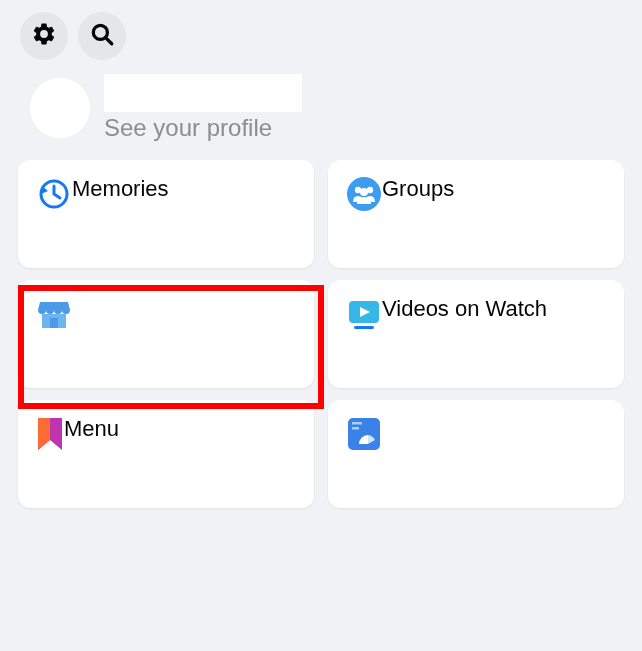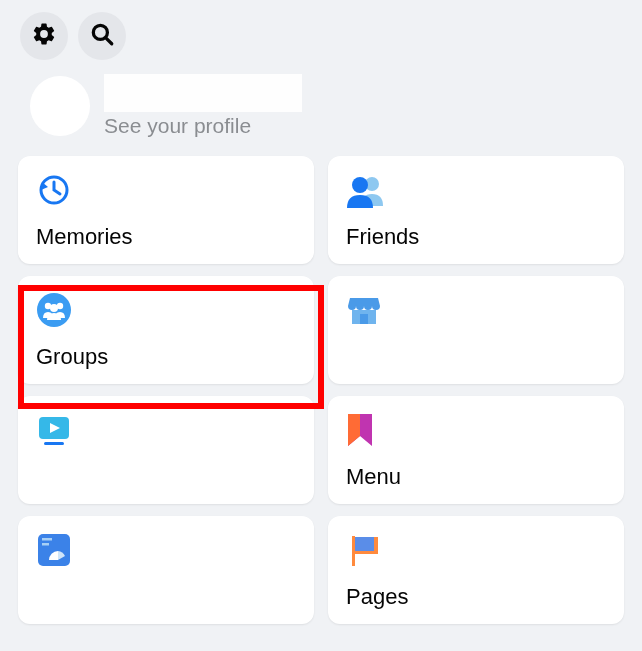--- a/index.html
+++ b/index.html
@@ -50,37 +50,36 @@
       border-radius: 50%;
       background: #fff;
     }
     .profile-name-block {
       background: #fefefe;
       width: 198px;
       height: 38px;
       margin-bottom: 2px;
     }
     .profile-sub {
-      font-size: 21px;
+      font-size: 24px;
       color: #8a8d91;
       margin-top: 2px;
     }
     .grid {
       display: grid;
       grid-template-columns: 1fr 1fr;
       gap: 12px 14px;
       padding: 0 18px;
     }
     .tile {
       background: #fff;
       border-radius: 12px;
       padding: 16px 18px 14px 18px;
       box-shadow: 0 1px 2px rgba(0,0,0,0.08);
       display: flex;
-      flex-direction: column;
       justify-content: flex-start;
       cursor: pointer;
       min-height: 108px;
       position: relative;
     }
     .tile-icon {
       margin-bottom: 16px;
       height: 36px;
       display: flex;
       align-items: center;
@@ -138,31 +137,20 @@
     <div class="tile-icon">
       <svg width="36" height="36" viewBox="0 0 36 36">
           <circle cx="18" cy="18" r="13" fill="none" stroke="#1877f2" stroke-width="3"></circle>
           <path d="M18 10 L18 18 L24 22" stroke="#1877f2" stroke-width="3" fill="none" stroke-linecap="round"></path>
           <path d="M6 10 L5 18 L12 15 Z" fill="#1877f2"></path>
         </svg>
     </div>
     <div class="tile-label">Memories</div>
   </div>
 
-  <div class="tile">
-    <div class="tile-icon">
-      <svg width="40" height="36" viewBox="0 0 40 36">
-          <circle cx="26" cy="12" r="7" fill="#8ec8f0"></circle>
-          <path d="M15 34 Q15 22 26 22 Q37 22 37 34 Z" fill="#8ec8f0"></path>
-          <circle cx="14" cy="13" r="8" fill="#1877f2"></circle>
-          <path d="M1 36 Q1 23 14 23 Q27 23 27 36 Z" fill="#1877f2"></path>
-        </svg>
-    </div>
-    <div class="tile-label">Friends</div>
-  </div>
 
   <div class="tile">
     <div class="tile-icon">
       <svg width="36" height="36" viewBox="0 0 36 36">
           <circle cx="18" cy="18" r="17" fill="#3b9cf2"></circle>
           <circle cx="12" cy="14" r="3.2" fill="#fff"></circle>
           <circle cx="24" cy="14" r="3.2" fill="#fff"></circle>
           <circle cx="18" cy="16" r="4" fill="#fff"></circle>
           <path d="M7 26 Q7 20 12 20 Q15 20 16 22 L16 26 Z" fill="#fff"></path>
           <path d="M29 26 Q29 20 24 20 Q21 20 20 22 L20 26 Z" fill="#fff"></path>
@@ -183,20 +171,21 @@
   </div>
 
   <div class="tile">
     <div class="tile-icon">
       <svg width="36" height="36" viewBox="0 0 36 36">
           <rect x="3" y="5" width="30" height="22" rx="4" fill="#35b8e8"></rect>
           <path d="M14 11 L24 16 L14 21 Z" fill="#fff"></path>
           <rect x="8" y="30" width="20" height="3" rx="1.5" fill="#1877f2"></rect>
         </svg>
     </div>
+    <div class="tile-label">Videos on Watch</div>
   </div>
 
   <div class="tile">
     <div class="tile-icon">
       <svg width="28" height="36" viewBox="0 0 28 36">
           <path d="M2 2 L26 2 L26 34 L14 24 L2 34 Z" fill="#c034b0"></path>
           <path d="M2 2 L14 2 L14 24 L2 34 Z" fill="#ff6b35"></path>
         </svg>
     </div>
     <div class="tile-label">Menu</div>
@@ -207,26 +196,16 @@
       <svg width="36" height="36" viewBox="0 0 36 36">
           <rect x="2" y="2" width="32" height="32" rx="5" fill="#3b82e8"></rect>
           <rect x="6" y="6" width="10" height="2.5" fill="#a8d0f5"></rect>
           <rect x="6" y="11" width="7" height="2.5" fill="#a8d0f5"></rect>
           <path d="M13 28 A9 9 0 0 1 22 19 L22 28 Z" fill="#fff"></path>
           <path d="M22 19 A9 9 0 0 1 29 24 L22 28 Z" fill="#d0e5f9"></path>
         </svg>
     </div>
   </div>
 
-  <div class="tile">
-    <div class="tile-icon">
-      <svg width="36" height="36" viewBox="0 0 36 36">
-          <rect x="6" y="4" width="3" height="30" fill="#ff8a3d"></rect>
-          <path d="M9 5 L32 5 L32 22 L9 22 Z" fill="#ff8a3d"></path>
-          <path d="M9 5 L28 5 L28 19 L9 19 Z" fill="#5a8de8"></path>
-        </svg>
-    </div>
-    <div class="tile-label">Pages</div>
-  </div>
 
 </div>
 
 <div class="highlight"></div>
 
 </body></html>

